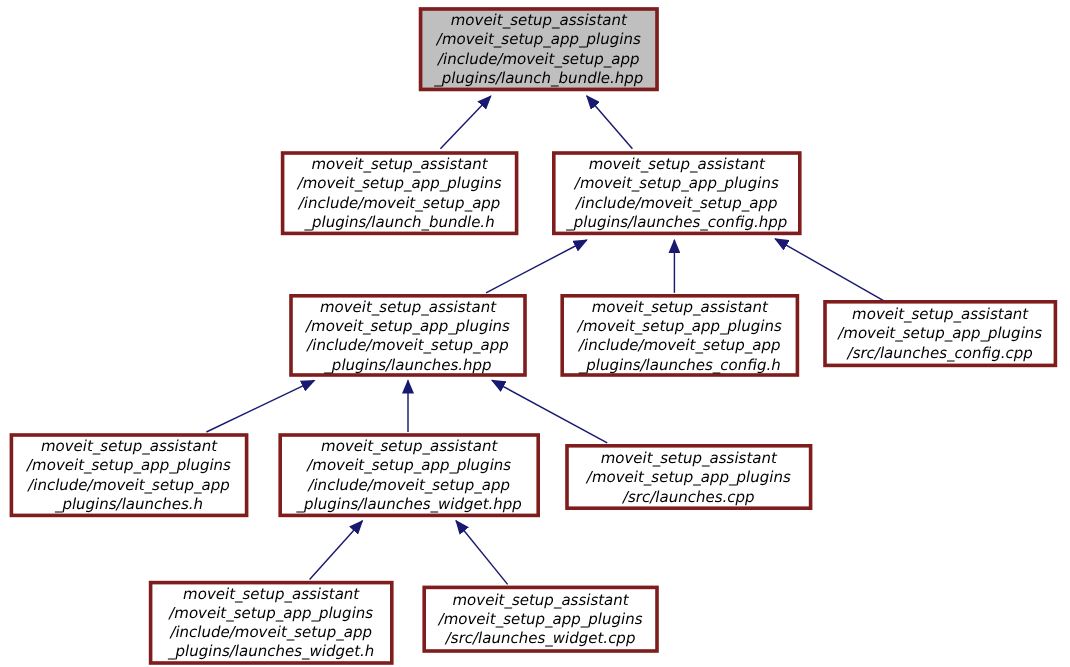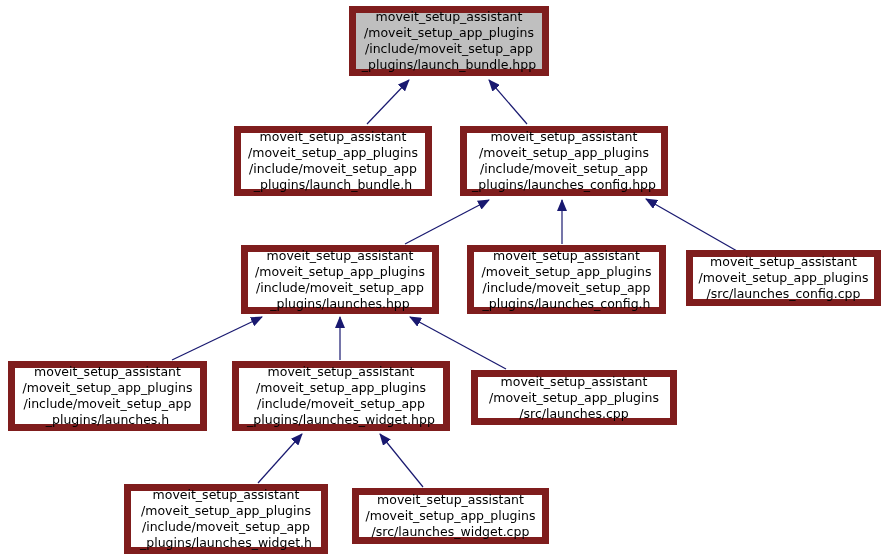--- a/index.html
+++ b/index.html
@@ -19,29 +19,30 @@
     position: absolute;
     left: 0;
     top: 0;
     width: 892px;
     height: 556px;
     pointer-events: none;
   }
   .node {
     position: absolute;
     box-sizing: border-box;
-    border: 7px solid #7f1d1d;
+    border: 3px solid #7f1d1d;
     background: #ffffff;
     display: flex;
     align-items: center;
     justify-content: center;
     text-align: center;
     color: #000000;
     font-size: 12.5px;
     line-height: 16px;
+    font-style: italic;
   }
   .node.highlight {
     background: #bfbfbf;
   }
   .node-label {
     white-space: pre-line;
     padding: 1px 3px;
   }
 </style>
 </head>

